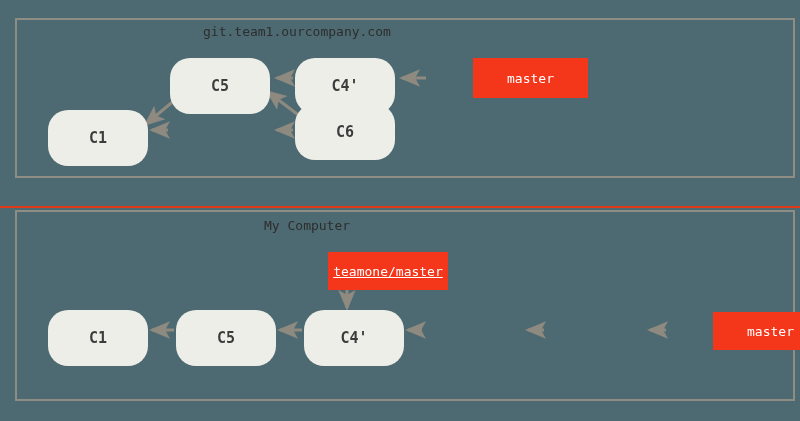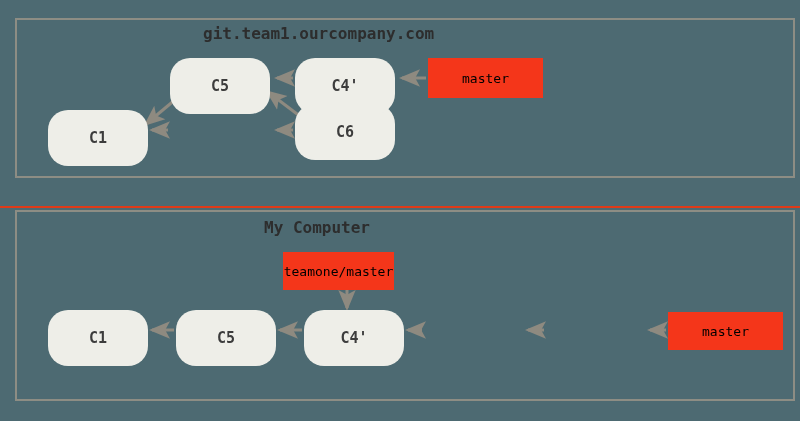--- a/index.html
+++ b/index.html
@@ -36,22 +36,22 @@
     position: absolute;
     left: 0;
     top: 206px;
     width: 800px;
     height: 2px;
     background: #e03a18;
   }
   .panel-title {
     position: absolute;
     font-family: "DejaVu Sans Mono", monospace;
-    font-size: 16px;
-    font-weight: bold;
+    font-size: 13px;
+    font-weight: normal;
     color: #2d2d2d;
     white-space: nowrap;
     letter-spacing: 0px;
   }
   #title-remote {
     left: 203px;
     top: 24px;
   }
   #title-local {
     left: 264px;
@@ -69,28 +69,29 @@
     font-weight: bold;
     display: flex;
     align-items: center;
     justify-content: center;
     box-sizing: border-box;
     z-index: 3;
   }
   .branch {
     position: absolute;
     background: #f4361a;
-    color: #000000;
+    color: #ffffff;
     font-family: "DejaVu Sans Mono", monospace;
     font-size: 13px;
     display: flex;
     align-items: center;
     justify-content: center;
     box-sizing: border-box;
     z-index: 3;
+    margin-left: 45px;
   }
   svg.arrows {
     position: absolute;
     left: 0;
     top: 0;
     width: 800px;
     height: 421px;
     z-index: 1;
     pointer-events: none;
   }
@@ -158,16 +159,16 @@
   <div class="commit" style="left:295px; top:104px;">C6</div>
   <div class="commit" style="left:170px; top:58px;">C5</div>
   <div class="commit" style="left:295px; top:58px;">C4'</div>
 
   <div class="branch" style="left:428px; top:58px; width:115px; height:40px;">master</div>
 
   <div class="commit" style="left:48px; top:310px;">C1</div>
   <div class="commit" style="left:176px; top:310px;">C5</div>
   <div class="commit" style="left:304px; top:310px;">C4'</div>
 
-  <div class="branch" style="left:283px; top:252px; width:111px; height:38px;">teamone/master</div>
+  <div class="branch" style="left:283px; top:252px; width:120px; height:38px;text-decoration:underline;">teamone/master</div>
   <div class="branch" style="left:668px; top:312px; width:115px; height:38px;">master</div>
 
 </div>
 
 </body></html>

